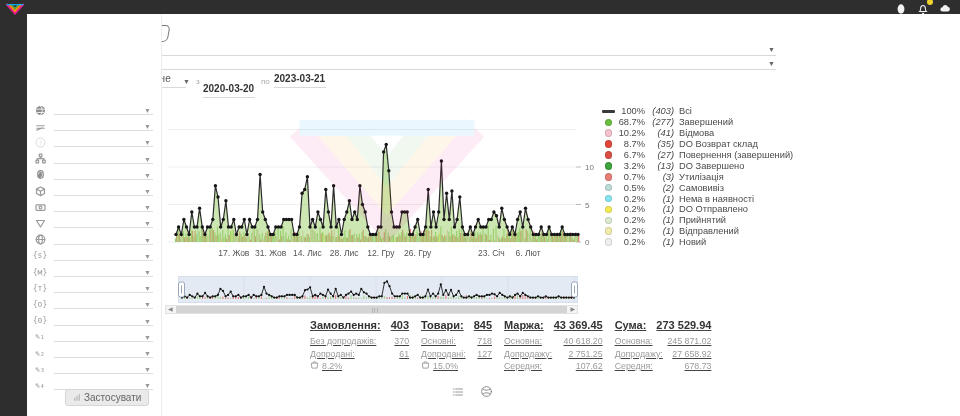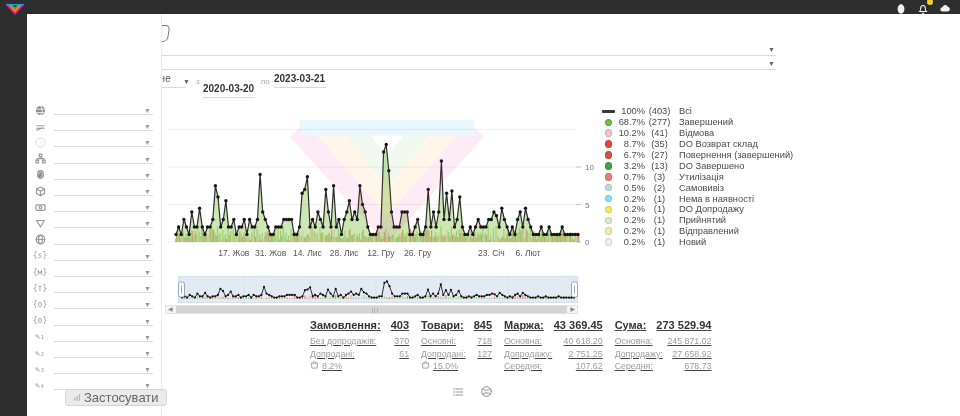--- a/index.html
+++ b/index.html
@@ -15,40 +15,40 @@
   .sb-items{position:absolute;left:0;top:24px;width:27px;display:flex;flex-direction:column;align-items:center;}
   .sb-item{width:27px;height:27px;display:flex;align-items:center;justify-content:center;cursor:pointer;}
   
   .fpanel{position:absolute;left:27px;top:14px;width:134px;height:402px;background:#fff;border-right:1px solid #ececec;z-index:20;}
   .frow{position:absolute;left:0;width:134px;height:15px;display:flex;align-items:flex-end;}
   .frow .fic{position:absolute;left:7px;bottom:1px;width:12px;height:12px;color:#9a9a9a;
        font-size:8px;font-family:"DejaVu Sans Mono",monospace;display:flex;align-items:center;justify-content:center;}
   .frow .ffield{position:absolute;left:27px;right:8px;bottom:2px;border-bottom:1px solid #ddd;height:12px;cursor:pointer;}
   .frow .fchv{position:absolute;right:10px;bottom:3px;font-size:7px;color:#999;}
   .applybtn{position:absolute;left:38px;bottom:10px;height:15px;padding:0 7px;background:#eaeaea;border:1px solid #d6d6d6;
-       border-radius:3px;display:flex;align-items:center;gap:3px;font-size:13px;color:#666;cursor:pointer;}
+       border-radius:3px;display:flex;align-items:center;gap:3px;font-size:10px;color:#666;cursor:pointer;}
   
   .trow-ic{position:absolute;width:13px;height:13px;color:#8a8a8a;}
   .tfield{position:absolute;border-bottom:1px solid #d9d9d9;font-size:10px;color:#555;}
   .chv{position:absolute;font-size:7px;color:#666;}
   .datelbl{position:absolute;font-size:8px;color:#aaa;}
   .videoicon{position:absolute;left:141px;top:25px;width:26px;height:15px;border:1.6px solid #777;border-radius:5px;
        transform:skewX(-10deg);display:flex;align-items:center;justify-content:center;cursor:pointer;}
   .videoicon .tri{width:0;height:0;border-left:5px solid #777;border-top:3.5px solid transparent;border-bottom:3.5px solid transparent;margin-left:1px;}
   
   .chartwrap{position:absolute;left:162px;top:92px;width:436px;height:172px;}
   .watermark{position:absolute;left:120px;top:-6px;width:210px;height:180px;opacity:.08;pointer-events:none;}
   
   .legend{position:absolute;left:601px;top:106px;width:200px;}
   .lg-row{display:flex;align-items:center;height:10.9px;font-size:9.3px;color:#4a4a4a;cursor:pointer;}
   .lg-mark{width:15px;display:flex;justify-content:center;align-items:center;flex:0 0 15px;}
   .lg-line{width:13px;height:2.2px;background:#3a3a3a;border-radius:1px;}
   .lg-dot{width:7.5px;height:7.5px;border-radius:50%;border:1px solid rgba(0,0,0,.13);box-sizing:border-box;}
   .lg-pct{width:29px;text-align:right;flex:0 0 29px;}
-  .lg-cnt{width:29px;text-align:center;flex:0 0 29px;}
+  .lg-cnt{width:29px;text-align:right;flex:0 0 29px;font-style:italic;}
   .lg-lab{margin-left:5px;white-space:nowrap;}
   
   .nav{position:absolute;left:178px;top:276px;width:400px;height:27px;}
   .scroll{position:absolute;left:165px;top:305px;width:413px;height:9px;background:#f4f4f4;border:1px solid #e2e2e2;box-sizing:border-box;}
   .scroll .thumb{position:absolute;left:10px;right:10px;top:0;bottom:0;background:#d4d4d4;cursor:grab;}
   .scroll .arr{position:absolute;top:-1px;font-size:6px;color:#888;line-height:9px;cursor:pointer;}
   .scroll .grip{position:absolute;left:50%;top:1px;color:#999;font-size:6px;letter-spacing:1px;}
   
   .stats{position:absolute;left:310px;top:319px;display:flex;gap:12px;text-decoration:underline;}
   .stat-col{min-width:66px;}
@@ -945,21 +945,21 @@
         <span class="lg-pct">0.2%</span>
         <span class="lg-cnt">(1)</span>
         <span class="lg-lab">Нема в наявності</span>
       </div>
       <div class="lg-row">
         <span class="lg-mark">
           <span class="lg-dot" style="background:#f4ec52"></span>
         </span>
         <span class="lg-pct">0.2%</span>
         <span class="lg-cnt">(1)</span>
-        <span class="lg-lab">DO Допродажу</span>
+        <span class="lg-lab">DO Отправлено</span>
       </div>
       <div class="lg-row">
         <span class="lg-mark">
           <span class="lg-dot" style="background:#dcead0"></span>
         </span>
         <span class="lg-pct">0.2%</span>
         <span class="lg-cnt">(1)</span>
         <span class="lg-lab">Прийнятий</span>
       </div>
       <div class="lg-row">

